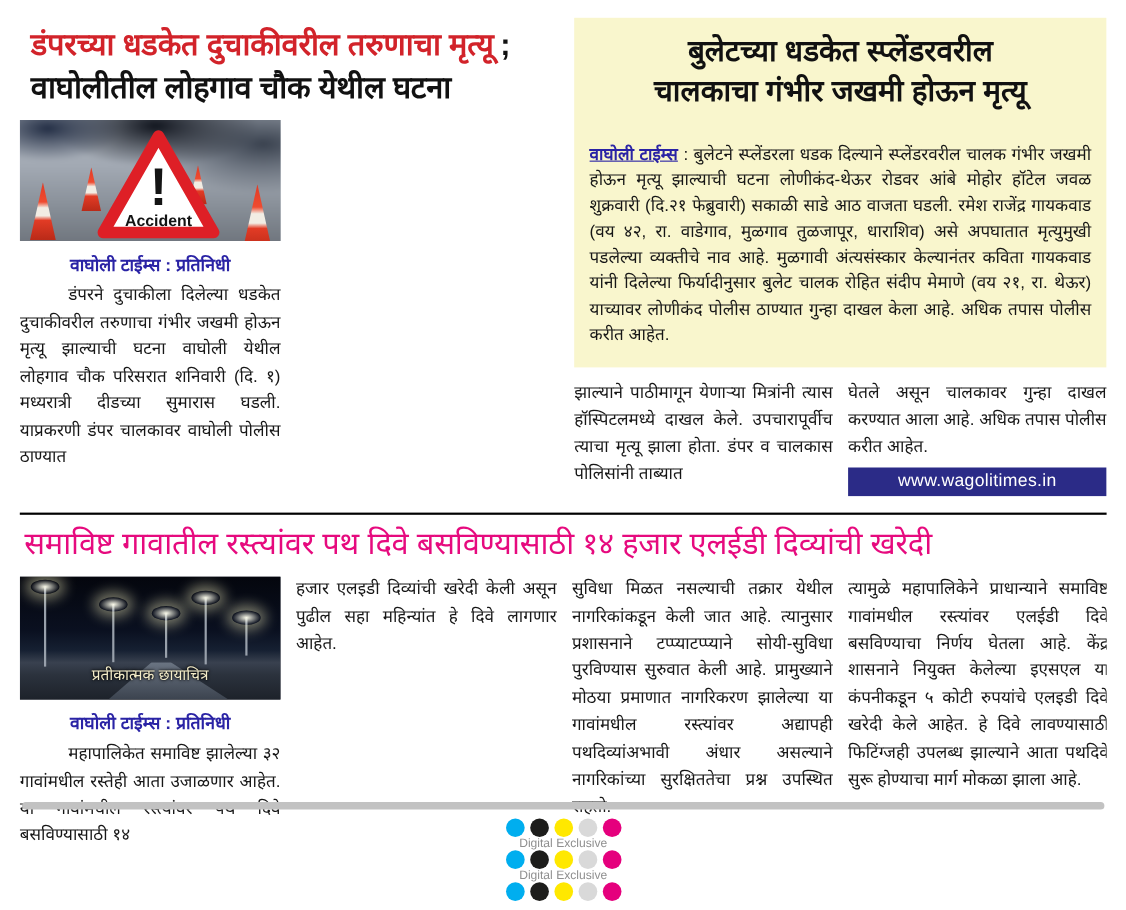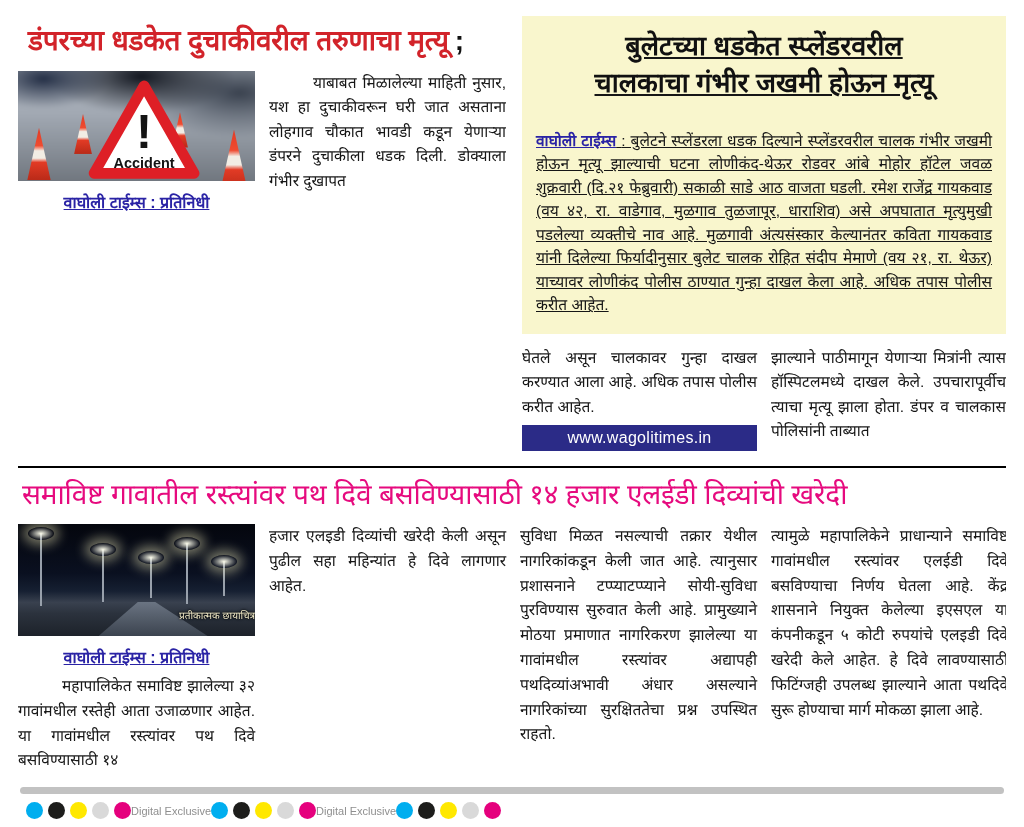--- a/index.html
+++ b/index.html
@@ -21,38 +21,38 @@
   .hl-semi{color:#111; margin-left:6px;}
   .hl-black{color:#111;}
 
   .cols2{display:flex; gap:14px; height:332px; overflow:hidden;}
   .cols2 .col{width:237px; flex:none;}
 
   p.body{font-size:15.5px; line-height:1.58; text-align:justify; color:var(--text);}
   p.body.indent{text-indent:44px;}
 
   .byline{display:block; text-align:center; font-weight:bold; font-size:16px;
-          color:var(--byline_blue); text-decoration:underline; margin:10px 0 6px 0;}
+          color:var(--byline_blue); margin:10px 0 6px 0;}
 
   
   .photo{position:relative; width:100%; height:110px; overflow:hidden; background:#9aa1ab;}
   .photo-accident::before{content:""; position:absolute; inset:-4px; filter:blur(2px);
     background:
       radial-gradient(95px 42px at 12% 10%, #222d44 0%, rgba(34,45,68,0) 70%),
       radial-gradient(130px 52px at 52% 8%, #10141d 0%, rgba(16,20,29,0) 72%),
       radial-gradient(150px 64px at 92% 22%, #39414e 0%, rgba(57,65,78,0) 70%),
       linear-gradient(180deg,#aab1ba 0%, #a3aab4 38%, #8a919a 68%, #6e747c 100%);}
   .cone{position:absolute; width:26px; height:42px; filter:blur(.4px);
     clip-path:polygon(50% 0%, 86% 100%, 14% 100%);
     background:linear-gradient(180deg,#e23b25 0%,#ef4b30 34%,#f2ede4 44%,#f2ede4 58%,#e23b25 66%,#b92a18 100%);}
   .sign{position:absolute; left:50%; top:8px; transform:translateX(-44%); width:118px; height:104px;}
   .sign text{font-family:"Liberation Sans","DejaVu Sans",sans-serif;}
 
   
-  .yellow-box{background:var(--yellow_bg); padding:10px 14px 12px 14px; height:318px; overflow:hidden;text-decoration:underline;}
+  .yellow-box{background:var(--yellow_bg); padding:10px 14px 12px 14px; height:318px; overflow:hidden;}
   .yellow-box h2{text-align:center; font-size:27px; line-height:1.38; font-weight:bold; color:#111; margin:2px 0 8px 0;}
   .yellow-box p.body{font-size:15.5px; line-height:1.52;margin-top:26px;}
   .byline-inline{color:var(--byline_blue); font-weight:bold; text-decoration:underline;}
 
   .cont-cols{display:flex; gap:14px; margin-top:12px; height:104px; overflow:visible;}
   .cont-cols .col{width:235px; flex:none;}
   .site-banner{margin-top:6px; background:var(--banner_navy); color:#fff; text-align:center;
                font-size:16px; padding:4px 0; letter-spacing:.3px; cursor:pointer;}
 
   
@@ -69,84 +69,85 @@
   .photo-lights{height:112px; background:#0a0f1c;}
   .photo-lights::before{content:""; position:absolute; inset:0;
     background:linear-gradient(180deg,#04060d 0%,#0a1020 44%,#162032 60%,#39414f 70%,#2b323d 80%,#1d222a 100%);}
   .photo-lights::after{content:""; position:absolute; left:34%; bottom:0; width:46%; height:34px;
     clip-path:polygon(36% 0%, 52% 0%, 100% 100%, 0% 100%);
     background:linear-gradient(180deg,#707a88 0%, #3f4753 100%); opacity:.9;}
   .lamp{position:absolute; width:2px; background:#98a0ab; bottom:30px; z-index:2;}
   .lamp::after{content:""; position:absolute; top:-7px; left:-12px; width:26px; height:13px; border-radius:50%;
     background:radial-gradient(closest-side, rgba(255,255,238,.98), rgba(255,255,220,0));
     box-shadow:0 0 12px 5px rgba(255,250,200,.45);}
-  .caption{position:absolute; left:0; right:0; bottom:14px; text-align:right; z-index:3;
-    color:#f3ecc9; font-size:10px; text-shadow:0 0 3px #000, 0 0 2px #000;}
+  .caption{position:absolute; left:0; right:0; bottom:14px; text-align:center; z-index:3;
+    color:#f3ecc9; font-size:14px; text-shadow:0 0 3px #000, 0 0 2px #000;}
 
   
   .footer{position:absolute; left:18px; right:18px; bottom:8px;}
   .gray-bar{height:7px; background:#c2c2c2; border-radius:4px; margin:0 2px 8px 2px;}
-  .footer-row{display:flex; align-items:center; padding:0 8px;}
+  .footer-row{display:flex; align-items:center; justify-content:space-between; padding:0 8px;flex-direction:column;}
   .dots{display:flex; gap:5px;}
   .dot{width:17px; height:17px; border-radius:50%; display:inline-block;}
   .fx{color:#8f8f8f; font-size:11px;}
 </style>
 </head>
 <body>
 
 <div class="page">
 
   <div class="top-row">
 
     <section class="art1">
       <h1>
         <span class="hl-red">डंपरच्या धडकेत दुचाकीवरील तरुणाचा मृत्यू</span><span class="hl-semi">;</span><br>
+        <span class="hl-black">वाघोलीतील लोहगाव चौक येथील घटना</span>
       </h1>
 
       <div class="cols2">
         <div class="col">
           <div class="photo photo-accident">
             <i class="cone" style="left:8px;  bottom:6px;  transform:scale(1.25);"></i>
             <i class="cone" style="left:52px; bottom:26px; transform:scale(.95);"></i>
             <i class="cone" style="right:62px;bottom:30px; transform:scale(.85);"></i>
             <i class="cone" style="right:8px; bottom:0px;  transform:scale(1.45);"></i>
             <svg class="sign" viewBox="0 0 120 108">
               <path d="M60 7 L112 98 L8 98 Z" fill="#ffffff" stroke="#de1f26" stroke-width="11" stroke-linejoin="round"></path>
               <text x="60" y="72" text-anchor="middle" font-size="50" font-weight="bold" fill="#141414">!</text>
               <text x="60" y="92" text-anchor="middle" font-size="15" font-weight="bold" fill="#141414">Accident</text>
             </svg>
           </div>
           <span class="byline">वाघोली टाईम्स : प्रतिनिधी</span>
-        </div>
-
-        <div class="col">
-          <p class="body indent">याबाबत मिळालेल्या माहिती नुसार, यश हा दुचाकीवरून घरी जात असताना लोहगाव चौकात भावडी कडून येणाऱ्या डंपरने दुचाकीला धडक दिली. डोक्याला गंभीर दुखापत</p>
+          <p class="body indent">डंपरने दुचाकीला दिलेल्या धडकेत दुचाकीवरील तरुणाचा गंभीर जखमी होऊन मृत्यू झाल्याची घटना वाघोली येथील लोहगाव चौक परिसरात शनिवारी (दि. १) मध्यरात्री दीडच्या सुमारास घडली. याप्रकरणी डंपर चालकावर वाघोली पोलीस ठाण्यात</p>
+        </div>
+
+        <div class="col">
         </div>
       </div>
     </section>
 
     <section class="art2">
       <div class="yellow-box">
         <h2>
           <span>बुलेटच्या धडकेत स्प्लेंडरवरील</span><br>
           <span>चालकाचा गंभीर जखमी होऊन मृत्यू</span>
         </h2>
         <p class="body">
           <span class="byline-inline">वाघोली टाईम्स</span>
           <span>: बुलेटने स्प्लेंडरला धडक दिल्याने स्प्लेंडरवरील चालक गंभीर जखमी होऊन मृत्यू झाल्याची घटना लोणीकंद-थेऊर रोडवर आंबे मोहोर हॉटेल जवळ शुक्रवारी (दि.२१ फेब्रुवारी) सकाळी साडे आठ वाजता घडली. रमेश राजेंद्र गायकवाड (वय ४२, रा. वाडेगाव, मुळगाव तुळजापूर, धाराशिव) असे अपघातात मृत्युमुखी पडलेल्या व्यक्तीचे नाव आहे. मुळगावी अंत्यसंस्कार केल्यानंतर कविता गायकवाड यांनी दिलेल्या फिर्यादीनुसार बुलेट चालक रोहित संदीप मेमाणे (वय २१, रा. थेऊर) याच्यावर लोणीकंद पोलीस ठाण्यात गुन्हा दाखल केला आहे. अधिक तपास पोलीस करीत आहेत.</span>
         </p>
       </div>
 
       <div class="cont-cols">
         <div class="col">
+          <p class="body">झाल्याने पाठीमागून येणाऱ्या मित्रांनी त्यास हॉस्पिटलमध्ये दाखल केले. उपचारापूर्वीच त्याचा मृत्यू झाला होता. डंपर व चालकास पोलिसांनी ताब्यात</p>
+        </div>
+        <div class="col">
           <p class="body">घेतले असून चालकावर गुन्हा दाखल करण्यात आला आहे. अधिक तपास पोलीस करीत आहेत.</p>
           <div class="site-banner">www.wagolitimes.in</div>
-        </div>
-        <div class="col">
-          <p class="body">झाल्याने पाठीमागून येणाऱ्या मित्रांनी त्यास हॉस्पिटलमध्ये दाखल केले. उपचारापूर्वीच त्याचा मृत्यू झाला होता. डंपर व चालकास पोलिसांनी ताब्यात</p>
         </div>
       </div>
     </section>
   </div>
 
   <hr class="divider">
 
   <section class="art3">
     <h1>समाविष्ट गावातील रस्त्यांवर पथ दिवे बसविण्यासाठी १४ हजार एलईडी दिव्यांची खरेदी</h1>
 

